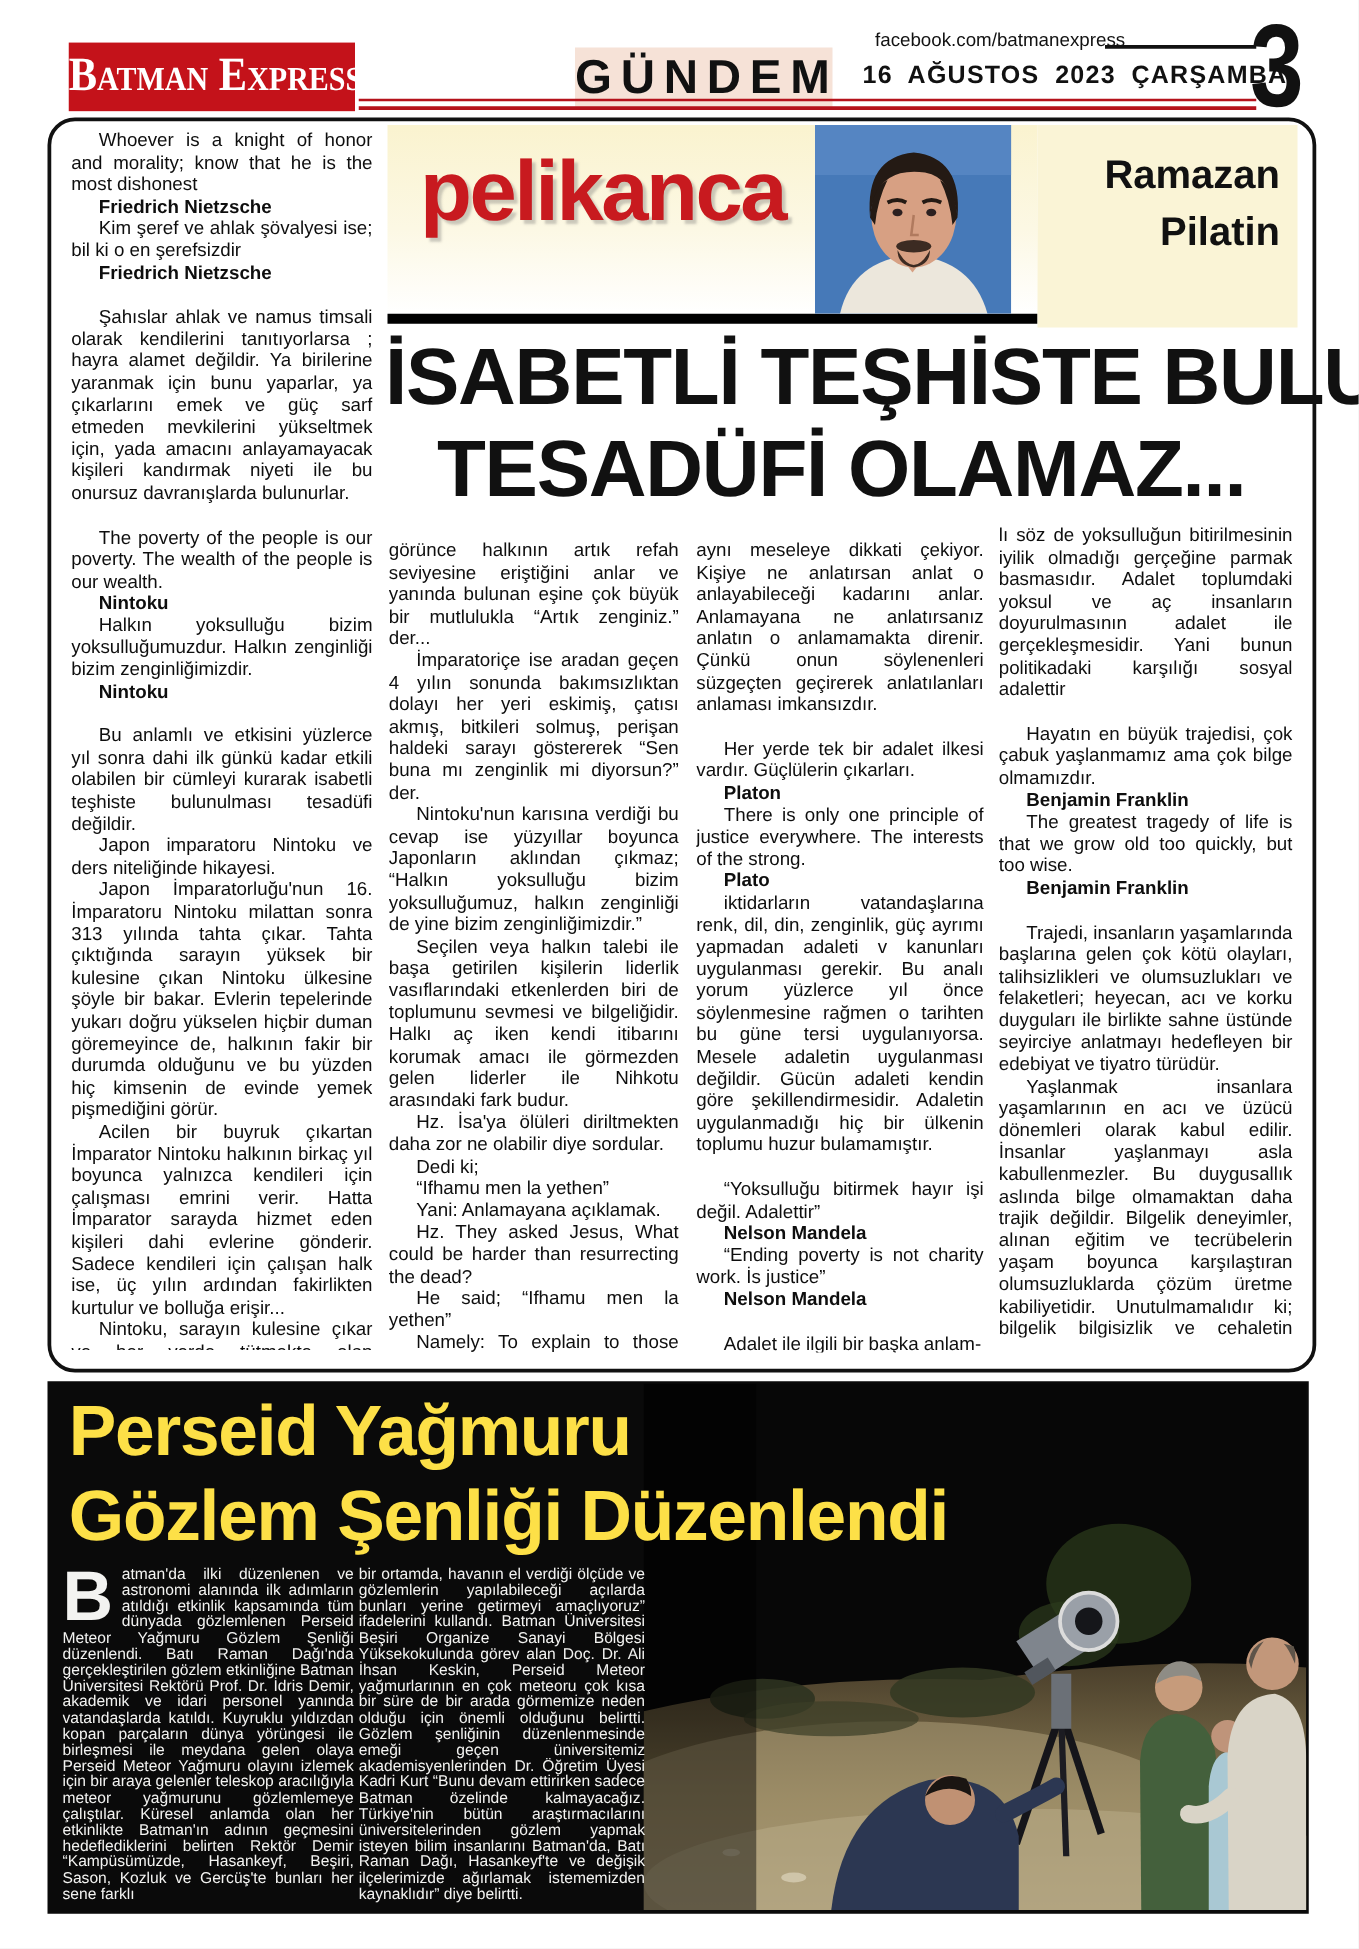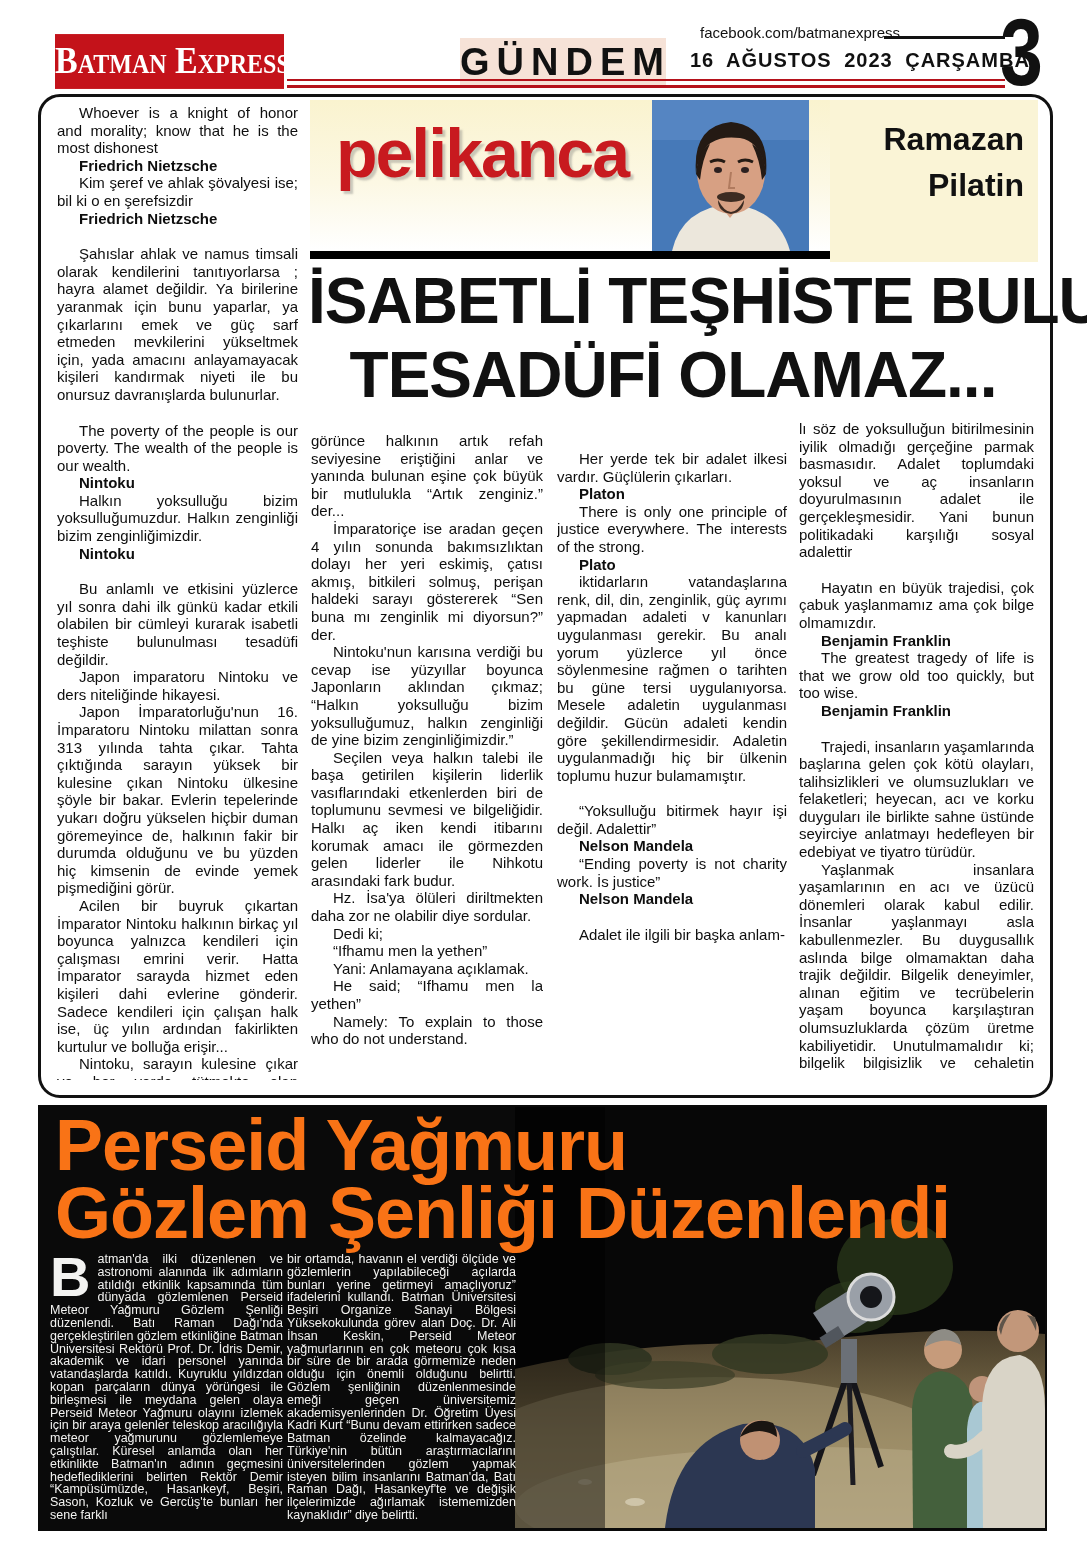--- a/index.html
+++ b/index.html
@@ -47,21 +47,21 @@
   .author-box{position:absolute;left:830px;top:100px;width:208px;height:162px;background:#faf4d6;
         text-align:right;box-sizing:border-box;padding:16px 14px 0 0;
         font-size:32px;font-weight:bold;line-height:46px;}
 
   .headline{position:absolute;left:308px;top:264px;width:730px;text-align:center;
         font-weight:bold;font-size:64px;line-height:74px;letter-spacing:-1px;white-space:nowrap;}
 
   
   .bottom-box{position:absolute;left:38px;top:1105px;width:1009px;height:426px;background:#0a0a0a;}
   .bottom-photo{position:absolute;left:477px;top:2px;width:530px;height:421px;z-index:1;}
-  .bottom-headline{position:absolute;left:17px;top:6px;color:#f97316;font-weight:bold;font-size:72px;
+  .bottom-headline{position:absolute;left:17px;top:6px;color:#fde047;font-weight:bold;font-size:57px;
         line-height:68px;letter-spacing:-1px;z-index:2;white-space:nowrap;}
   .bt-col{position:absolute;color:#f3f3f1;font-size:12.5px;line-height:12.8px;text-align:justify;
         overflow:hidden;z-index:2;}
   .bt-col1{left:12px;top:148px;width:233px;height:274px;}
   .bt-col2{left:249px;top:148px;width:229px;height:274px;}
   .dropcap{float:left;font-size:56px;line-height:43px;font-weight:bold;padding:2px 7px 0 0;}
 </style>
 </head>
 <body>
 
@@ -131,24 +131,26 @@
 
   <div class="newscol col-a">
       <p class="para ni">görünce halkının artık refah seviyesine eriştiğini anlar ve yanında bulunan eşine çok büyük bir mutlulukla “Artık zenginiz.” der...</p>
       <p class="para">İmparatoriçe ise aradan geçen 4 yılın sonunda bakımsızlıktan dolayı her yeri eskimiş, çatısı akmış, bitkileri solmuş, perişan haldeki sarayı göstererek “Sen buna mı zenginlik mi diyorsun?” der.</p>
       <p class="para">Nintoku'nun karısına verdiği bu cevap ise yüzyıllar boyunca Japonların aklından çıkmaz; “Halkın yoksulluğu bizim yoksulluğumuz, halkın zenginliği de yine bizim zenginliğimizdir.”</p>
       <p class="para">Seçilen veya halkın talebi ile başa getirilen kişilerin liderlik vasıflarındaki etkenlerden biri de toplumunu sevmesi ve bilgeliğidir. Halkı aç iken kendi itibarını korumak amacı ile görmezden gelen liderler ile Nihkotu arasındaki fark budur.</p>
       <p class="para">Hz. İsa'ya ölüleri diriltmekten daha zor ne olabilir diye sordular.</p>
       <p class="para">Dedi ki;</p>
       <p class="para">“Ifhamu men la yethen”</p>
       <p class="para">Yani: Anlamayana açıklamak.</p>
+      <p class="para">Hz. They asked Jesus, What could be harder than resurrecting the dead?</p>
       <p class="para">He said; “Ifhamu men la yethen”</p>
       <p class="para">Namely: To explain to those who do not understand.</p>
     </div>
   <div class="newscol col-b">
+      <p class="para ni">aynı meseleye dikkati çekiyor. Kişiye ne anlatırsan anlat o anlayabileceği kadarını anlar. Anlamayana ne anlatırsanız anlatın o anlamamakta direnir. Çünkü onun söylenenleri süzgeçten geçirerek anlatılanları anlaması imkansızdır.</p>
       <p class="para gap">Her yerde tek bir adalet ilkesi vardır. Güçlülerin çıkarları.</p>
       <p class="para b">Platon</p>
       <p class="para">There is only one principle of justice everywhere. The interests of the strong.</p>
       <p class="para b">Plato</p>
       <p class="para">iktidarların  vatandaşlarına renk, dil, din, zenginlik, güç ayrımı yapmadan adaleti v kanunları uygulanması gerekir. Bu analı yorum yüzlerce yıl önce söylenmesine rağmen o tarihten bu güne tersi uygulanıyorsa. Mesele adaletin uygulanması değildir. Gücün adaleti kendin göre şekillendirmesidir. Adaletin uygulanmadığı hiç bir ülkenin toplumu huzur bulamamıştır.</p>
       <p class="para gap">“Yoksulluğu bitirmek hayır işi değil. Adalettir”</p>
       <p class="para b">Nelson Mandela</p>
       <p class="para">“Ending poverty is not charity work. İs justice”</p>
       <p class="para b">Nelson Mandela</p>
       <p class="para gap">Adalet ile ilgili bir başka anlam-</p>

